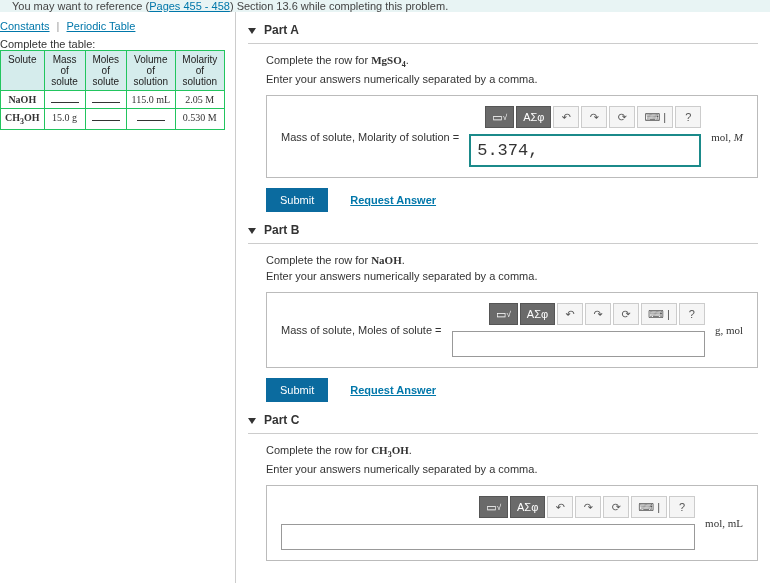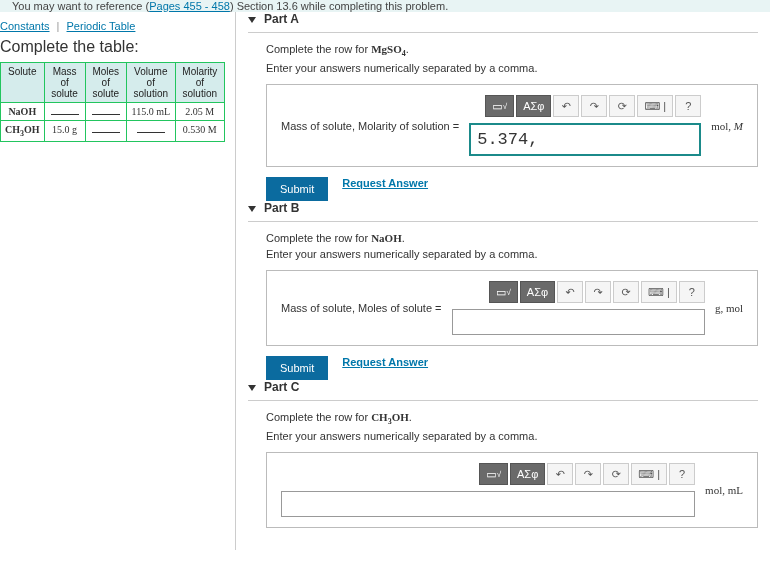--- a/index.html
+++ b/index.html
@@ -4,41 +4,41 @@
 <style>
 *{box-sizing:border-box;margin:0;padding:0}
 body{font-family:Arial,Helvetica,sans-serif;font-size:11px;color:#333;background:#fff;width:770px}
 .topbar{background:#e8f4f4;padding:0 12px;font-size:11px;color:#444}
 .topbar a{color:#0077aa;text-decoration:underline}
 .main{display:flex}
 .left{width:235px;padding:8px 10px 8px 0}
 .links{text-align:left;padding-bottom:6px;font-size:11px}
 .links a{color:#0077aa;text-decoration:underline}
 .links span{color:#999;margin:0 4px}
-.instr{font-size:16px;color:#333;margin-bottom:6px}
+.instr{font-size:11px;color:#333;margin-bottom:0}
 .tbl{border-collapse:collapse;width:100%;font-size:10px}
 .tbl th,.tbl td{border:1px solid #22c55e;padding:3px 4px;text-align:center;vertical-align:top}
 .tbl th{background:#d5ecec;font-weight:normal;color:#222}
 .blank{display:inline-block;width:28px;border-bottom:1px solid #333}
 .right{flex:1;border-left:1px solid #ccc;padding:0 12px 12px 12px;position:relative}
-.part{margin-top:0}
+.part{margin-top:11px}
 .part-hdr{font-weight:bold;font-size:12px;color:#333;padding-bottom:6px;border-bottom:1px solid #ccc;margin-bottom:10px}
 .part-hdr .tri{display:inline-block;width:0;height:0;border-left:4px solid transparent;border-right:4px solid transparent;border-top:6px solid #333;margin-right:8px;vertical-align:middle}
 .pbody{padding-left:18px}
 .ptxt{font-size:11px;margin-bottom:4px}
 .ansbox{border:1px solid #bbb;padding:10px 14px;margin:10px 0;display:flex;align-items:center;gap:10px}
 .label{font-size:11px;white-space:nowrap}
 .toolbar{display:flex;gap:2px;align-items:center;justify-content:flex-end;margin-bottom:6px}
 .tbtn{display:inline-flex;align-items:center;justify-content:center;height:22px;min-width:26px;padding:0 6px;background:#6a6a6a;color:#fff;font-size:11px;border:1px solid #555;cursor:pointer}
 .tbtn.light{background:#f5f5f5;color:#555;border:1px solid #ccc}
 .inwrap{flex:1}
 .ansinput{width:100%;border:2px solid #1b8a8a;padding:5px 6px;font-size:17px;font-family:Liberation Mono, monospace;color:#333}
 .ansinput.empty{border:1px solid #999;height:26px}
 .unit{font-size:11px;font-weight:normal;font-family:serif;white-space:nowrap}
-.actions{display:flex;align-items:flex-start;gap:14px;margin-top:4px}
+.actions{display:flex;align-items:center;gap:22px;margin-top:4px}
 .submit{background:#0b6b9f;color:#fff;border:none;padding:6px 14px;font-size:11px;cursor:pointer}
 .reqlink{color:#0077aa;text-decoration:underline;font-size:11px;font-weight:bold}
 .serif{font-family:Georgia,'Times New Roman',serif}
 sub{font-size:8px}
 </style>
 </head>
 <body>
 
 <div class="topbar">
   <span>You may want to reference (</span><a href="#">Pages 455 - 458</a><span>) Section 13.6 while completing this problem.</span>

